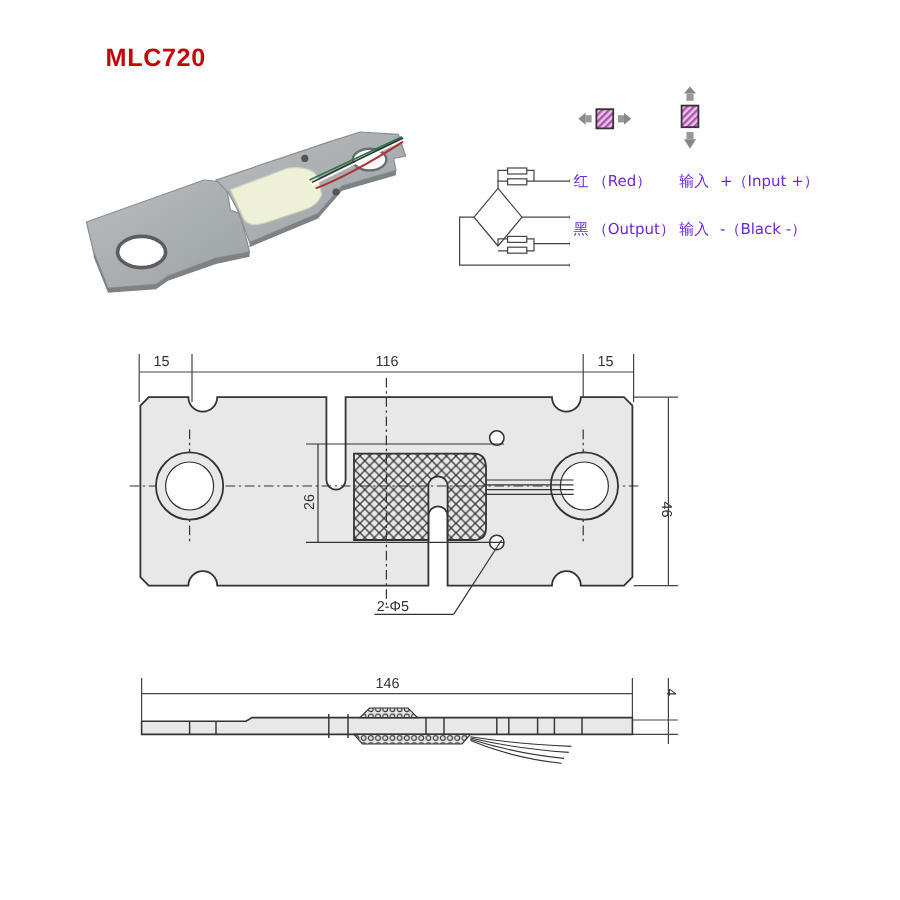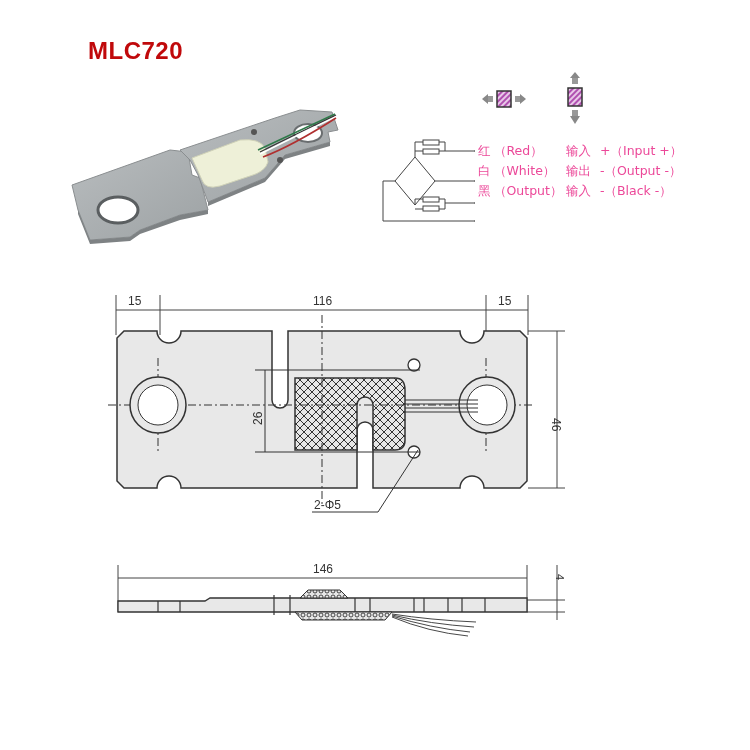--- a/index.html
+++ b/index.html
@@ -1,19 +1,19 @@
 <!DOCTYPE html>
 <html><head>
 <meta charset="utf-8">
 <style>
   html, body { margin: 0; padding: 0; background: #ffffff; }
   body { width: 750px; height: 750px; position: relative; overflow: hidden; font-family: "DejaVu Sans", sans-serif; }
-  .title { position: absolute; left: 88px; top: 37px; font-family: "Liberation Sans", sans-serif; font-weight: bold; font-size: 24px; color: #c0090b; letter-spacing: 0.5px; }
+  .title { position: absolute; left: 88px; top: 37px; font-family: "Liberation Sans", sans-serif; font-weight: bold; font-size: 21px; color: #c0090b; letter-spacing: 0.5px; }
   .abs { position: absolute; }
-  .wire-row { position: absolute; left: 0; height: 20px; font-size: 12.5px; color: #ec4899; white-space: nowrap; font-family: "DejaVu Sans", sans-serif; }
+  .wire-row { position: absolute; left: 0; height: 20px; font-size: 12.5px; color: #6d28d9; white-space: nowrap; font-family: "DejaVu Sans", sans-serif; }
   .wire-row span { display: inline-block; }
   .wire-row .cn { width: 16px; }
   .wire-row .en { width: 72px; }
   .wire-row .cn2 { width: 34px; }
   svg text { font-family: "Liberation Sans", sans-serif; }
 </style>
 </head>
 <body>
 
 <div class="title">MLC720</div>
@@ -89,23 +89,20 @@
   </g>
   <circle cx="102" cy="16" r="2" fill="none" stroke="#444"></circle>
   <circle cx="102" cy="46" r="2" fill="none" stroke="#444"></circle>
   <circle cx="102" cy="68" r="2" fill="none" stroke="#444"></circle>
   <circle cx="102" cy="86" r="2" fill="none" stroke="#444"></circle>
 </svg>
 
 <div class="abs" style="left:478px;top:143px;width:230px;height:90px;">
   <div class="wire-row" style="top:0px">
     <span class="cn">红</span><span class="en">（Red）</span><span class="cn2">输入</span><span>+（Input  +）</span>
-  </div>
-  <div class="wire-row" style="top:20px">
-    <span class="cn">白</span><span class="en">（White）</span><span class="cn2">输出</span><span>-（Output -）</span>
   </div>
   <div class="wire-row" style="top:40px">
     <span class="cn">黑</span><span class="en">（Output）</span><span class="cn2">输入</span><span>-（Black -）</span>
   </div>
 </div>
 
 <svg class="abs" style="left:0;top:280px" width="750" height="240" viewBox="0 280 750 240">
   <defs>
     <pattern id="crosshatch" width="8" height="8" patternUnits="userSpaceOnUse">
       <rect width="8" height="8" fill="#e6e6e6"></rect>

